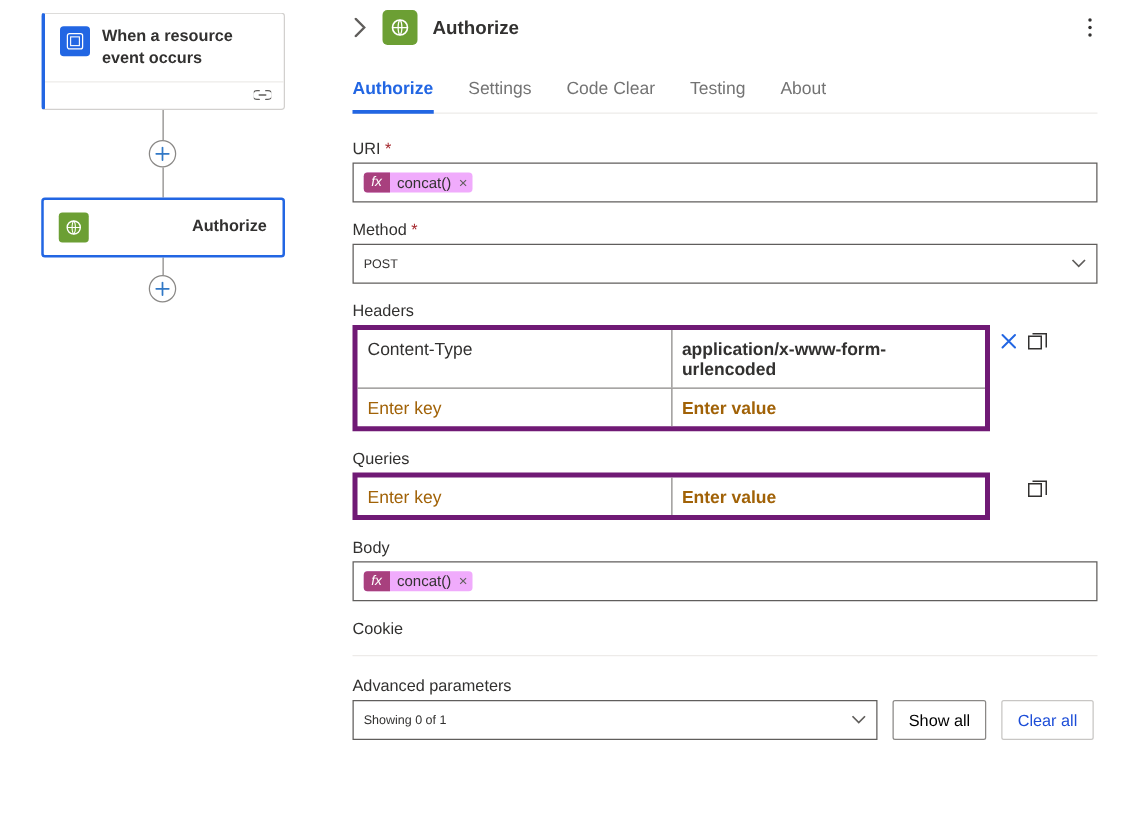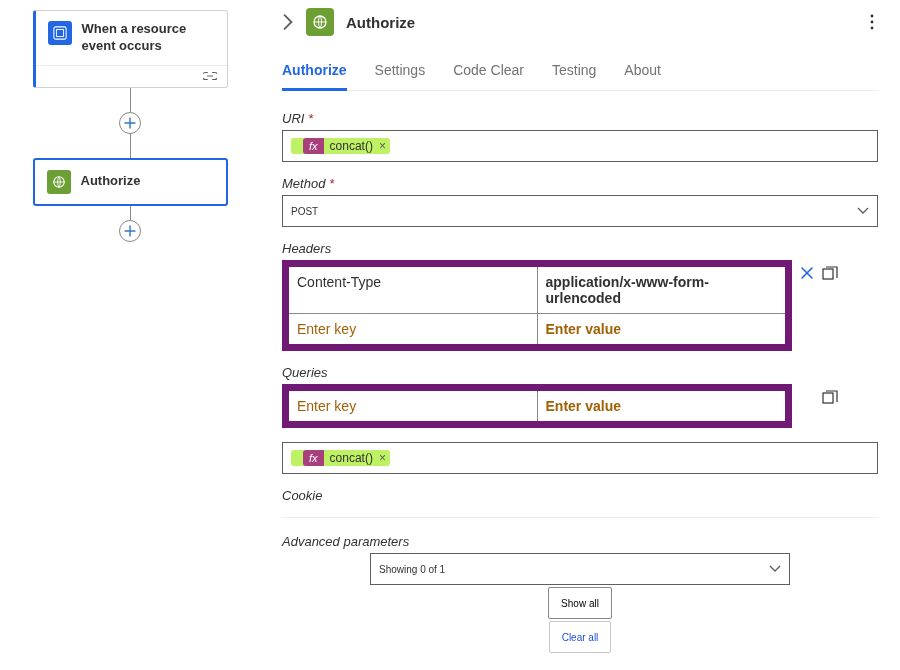--- a/index.html
+++ b/index.html
@@ -3,21 +3,21 @@
 <meta charset="utf-8">
 <style>
 * { box-sizing: border-box; margin: 0; padding: 0; font-family: "Segoe UI", -apple-system, sans-serif; }
 body { display: flex; width: 900px; height: 670px; background: #ffffff; color: #323130; font-size: 13px; }
 
 
 .canvas { width: 260px; padding: 10px 20px; display: flex; flex-direction: column; align-items: center; }
 .node { width: 195px; background: #fff; border: 1px solid #d2d0ce; border-radius: 3px; position: relative; }
 .node.trigger { border-left: 3px solid #2266e3; }
 .node.selected { border: 2px solid #2266e3; }
-.node-head { display: flex; align-items: flex-start; padding: 10px 12px; gap: 10px; min-height: 48px; }
+.node-head { display: flex; align-items: flex-start; padding: 10px 12px; gap: 10px; min-height: 48px; justify-content: space-between; }
 .node.selected .node-head { align-items: center; min-height: 40px; }
 .node-icon { width: 24px; height: 24px; border-radius: 3px; display:flex; align-items:center; justify-content:center; flex-shrink:0;}
 .node-icon.blue { background:#2266e3; }
 .node-icon.green { background:#6c9f34; }
 .node-title { font-weight:600; font-size:13px; line-height:1.3; color:#323130; }
 .node-footer { border-top:1px solid #edebe9; height:22px; display:flex; justify-content:flex-end; align-items:center; padding:0 10px; }
 .conn-line { width:1px; height:24px; background:#8a8886; }
 .add-btn { width:22px; height:22px; border:1px solid #8a8886; border-radius:50%; background:#fff; display:flex; align-items:center; justify-content:center; cursor:pointer; color:#3178c6; font-weight:300; }
 
 
@@ -26,45 +26,45 @@
 .collapse { color:#605e5c; cursor:pointer; display:flex; }
 .panel-icon { width:28px; height:28px; border-radius:4px; background:#6c9f34; display:flex; align-items:center; justify-content:center; }
 .panel-title { font-weight:600; font-size:15px; flex:1; }
 .more { cursor:pointer; padding:4px; color:#323130; }
 
 .tabs { display:flex; gap:28px; border-bottom:1px solid #edebe9; margin-bottom:20px; }
 .tab { padding:6px 0 10px; cursor:pointer; font-size:14px; color:#737373; }
 .tab.active { color:#2266e3; font-weight:600; border-bottom:3px solid #2266e3; margin-bottom:-1px; }
 
 .field { margin-bottom:14px; }
-.label { font-size:13px; color:#323130; margin-bottom:4px; display:block;font-style:italic; }
+.label { font-size:13px; color:#323130; margin-bottom:4px; display:block; }
 .req::after { content:" *"; color:#a4262c; }
 .input-box { width:100%; border:1px solid #605e5c; min-height:32px; padding:4px 8px; font-size:13px; display:flex; align-items:center; }
 .input-box input.naked { border:none; outline:none; width:100%; font-size:13px; }
-.token { display:inline-flex; align-items:center; background:#bef264; border-radius:3px; padding:0 4px 0 12px; font-size:12px; }
+.token { display:inline-flex; align-items:center; background:#f0abfc; border-radius:3px; padding:0 4px 0 0; font-size:12px; }
 .token-fx { background:#a8407e; color:#fff; font-style:italic; padding:2px 6px; border-radius:3px 0 0 3px; margin-right:6px; font-size:11px; }
 .token-x { margin-left:6px; color:#605e5c; cursor:pointer; }
 .select { width:100%; border:1px solid #605e5c; height:32px; padding:4px 8px; font-size:10px; display:flex; align-items:center; justify-content:space-between; cursor:pointer;}
 
-.kv-table { width:510px; border:7px solid #701a75; }
+.kv-table { width:510px; border:4px solid #701a75; }
 .kv-row { display:flex; }
 .kv-row + .kv-row { border-top:1px solid #8a8886; }
 .kv-cell { flex:1; padding:7px 8px; font-size:14px; }
 .kv-cell + .kv-cell { border-left:1px solid #8a8886;font-weight:bold; }
 .kv-cell.ph { color:#a16207; }
 .kv-wrap { display:flex; align-items:flex-start; gap:8px; }
 .kv-actions { display:flex; gap:8px; padding-top:6px; }
 .icon-btn { cursor:pointer; color:#323130; display:flex; }
 .icon-btn.blue { color:#2266e3; }
 
 hr.div { border:none; border-top:1px solid #edebe9; margin:12px 0 16px; }
 
-.adv-row { display:flex; gap:2px; align-items:center;flex-direction:column; }
+.adv-row { display:flex; gap:12px; align-items:center; }
 .adv-select { width:420px; }
-.btn { height:32px; padding:0 12px; background:#fff; border:1px solid #8a8886; cursor:pointer; font-size:10px; border-radius:2px; }
+.btn { height:32px; padding:0 12px; background:#fff; border:1px solid #8a8886; cursor:pointer; font-size:13px; border-radius:2px; }
 .btn.disabled { color:#1d4ed8; border-color:#c8c6c4; cursor:default; }
 
 svg { display:block; }
 </style>
 </head>
 <body>
 
 <div class="canvas">
   <div class="node trigger">
     <div class="node-head">
@@ -206,20 +206,21 @@
           <svg width="16" height="16" viewBox="0 0 16 16">
               <rect x="1" y="3" width="10" height="10" fill="none" stroke="#323130" stroke-width="1.2"></rect>
               <path d="M4 1h11v11" fill="none" stroke="#323130" stroke-width="1.2"></path>
             </svg>
         </span>
       </div>
     </div>
   </div>
 
   <div class="field">
+    <span class="label">Body</span>
     <div class="input-box">
       <span class="token">
         <span class="token-fx">fx</span>
         <span>concat()</span>
         <span class="token-x">×</span>
       </span>
     </div>
   </div>
 
   <div class="field">

